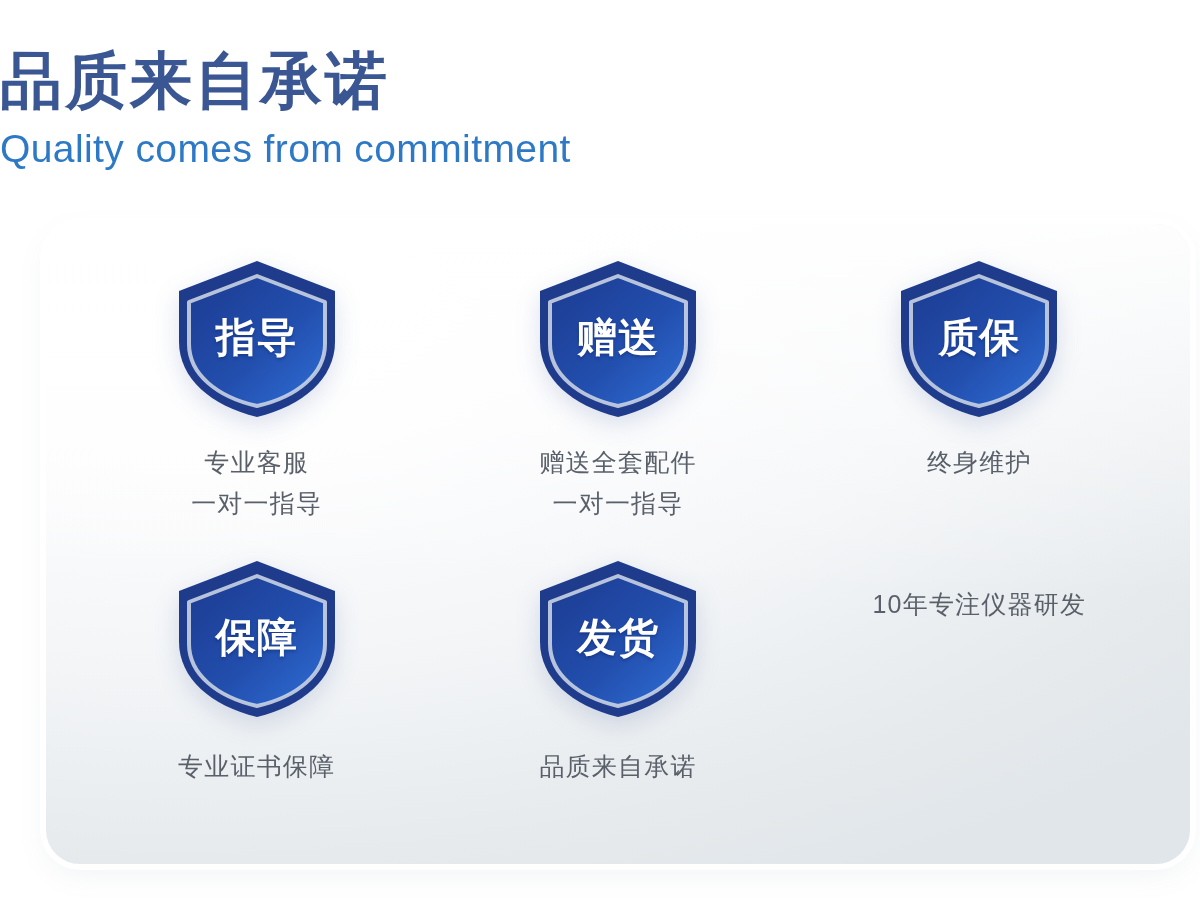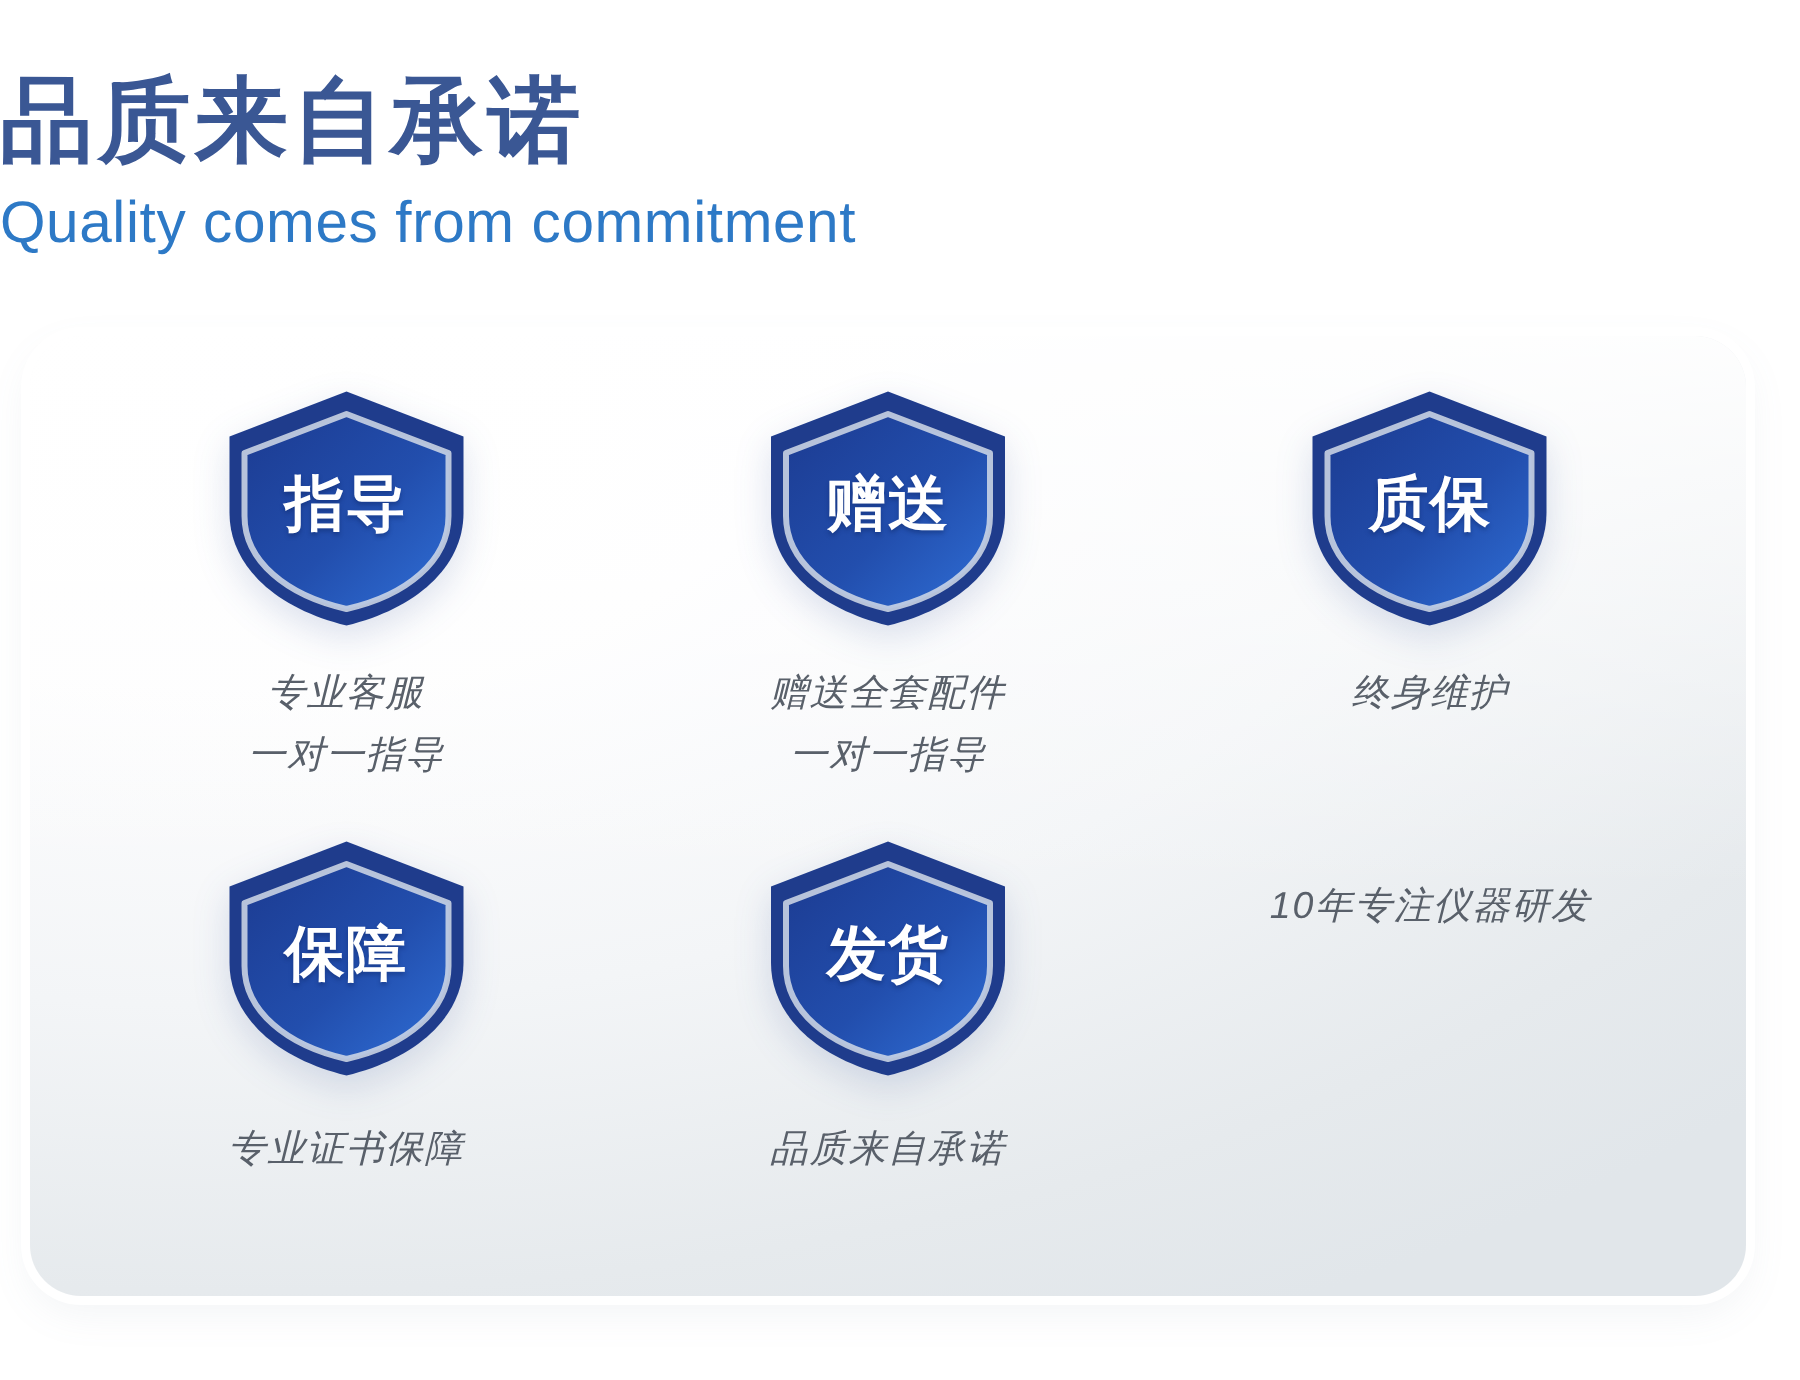--- a/index.html
+++ b/index.html
@@ -36,21 +36,21 @@
     color: #2d79c6;
     letter-spacing: 0.4px;
     margin: 12px 0 0 0;
     font-weight: normal;
     font-family: "Liberation Sans", "DejaVu Sans", sans-serif;
   }
 
   
   .card-wrap {
     position: absolute;
-    left: 20px;
+    left: 46px;
     top: 224px;
     width: 1144px;
     height: 640px;
   }
   .card {
     position: absolute;
     inset: 0;
     border-radius: 34px;
     background:
       radial-gradient(120% 110% at 12% 6%, #ffffff 0%, #fdfdfe 28%, #f3f5f7 58%, #e6eaed 85%, #e1e6ea 100%);
@@ -113,21 +113,20 @@
   
   .caption {
     margin-top: 22px;
     text-align: center;
     color: #59606a;
     font-size: 25px;
     line-height: 1.62;
     letter-spacing: 1.2px;
     font-family: "Liberation Sans", "DejaVu Sans", sans-serif;
     white-space: pre-line;
-    font-style: italic;
   }
   .feature.row2 .caption { margin-top: 26px; }
 </style>
 </head>
 <body>
 
 <div class="header">
   <h1 class="page-title">品质来自承诺</h1>
   <div class="page-subtitle">Quality comes from commitment</div>
 </div>

